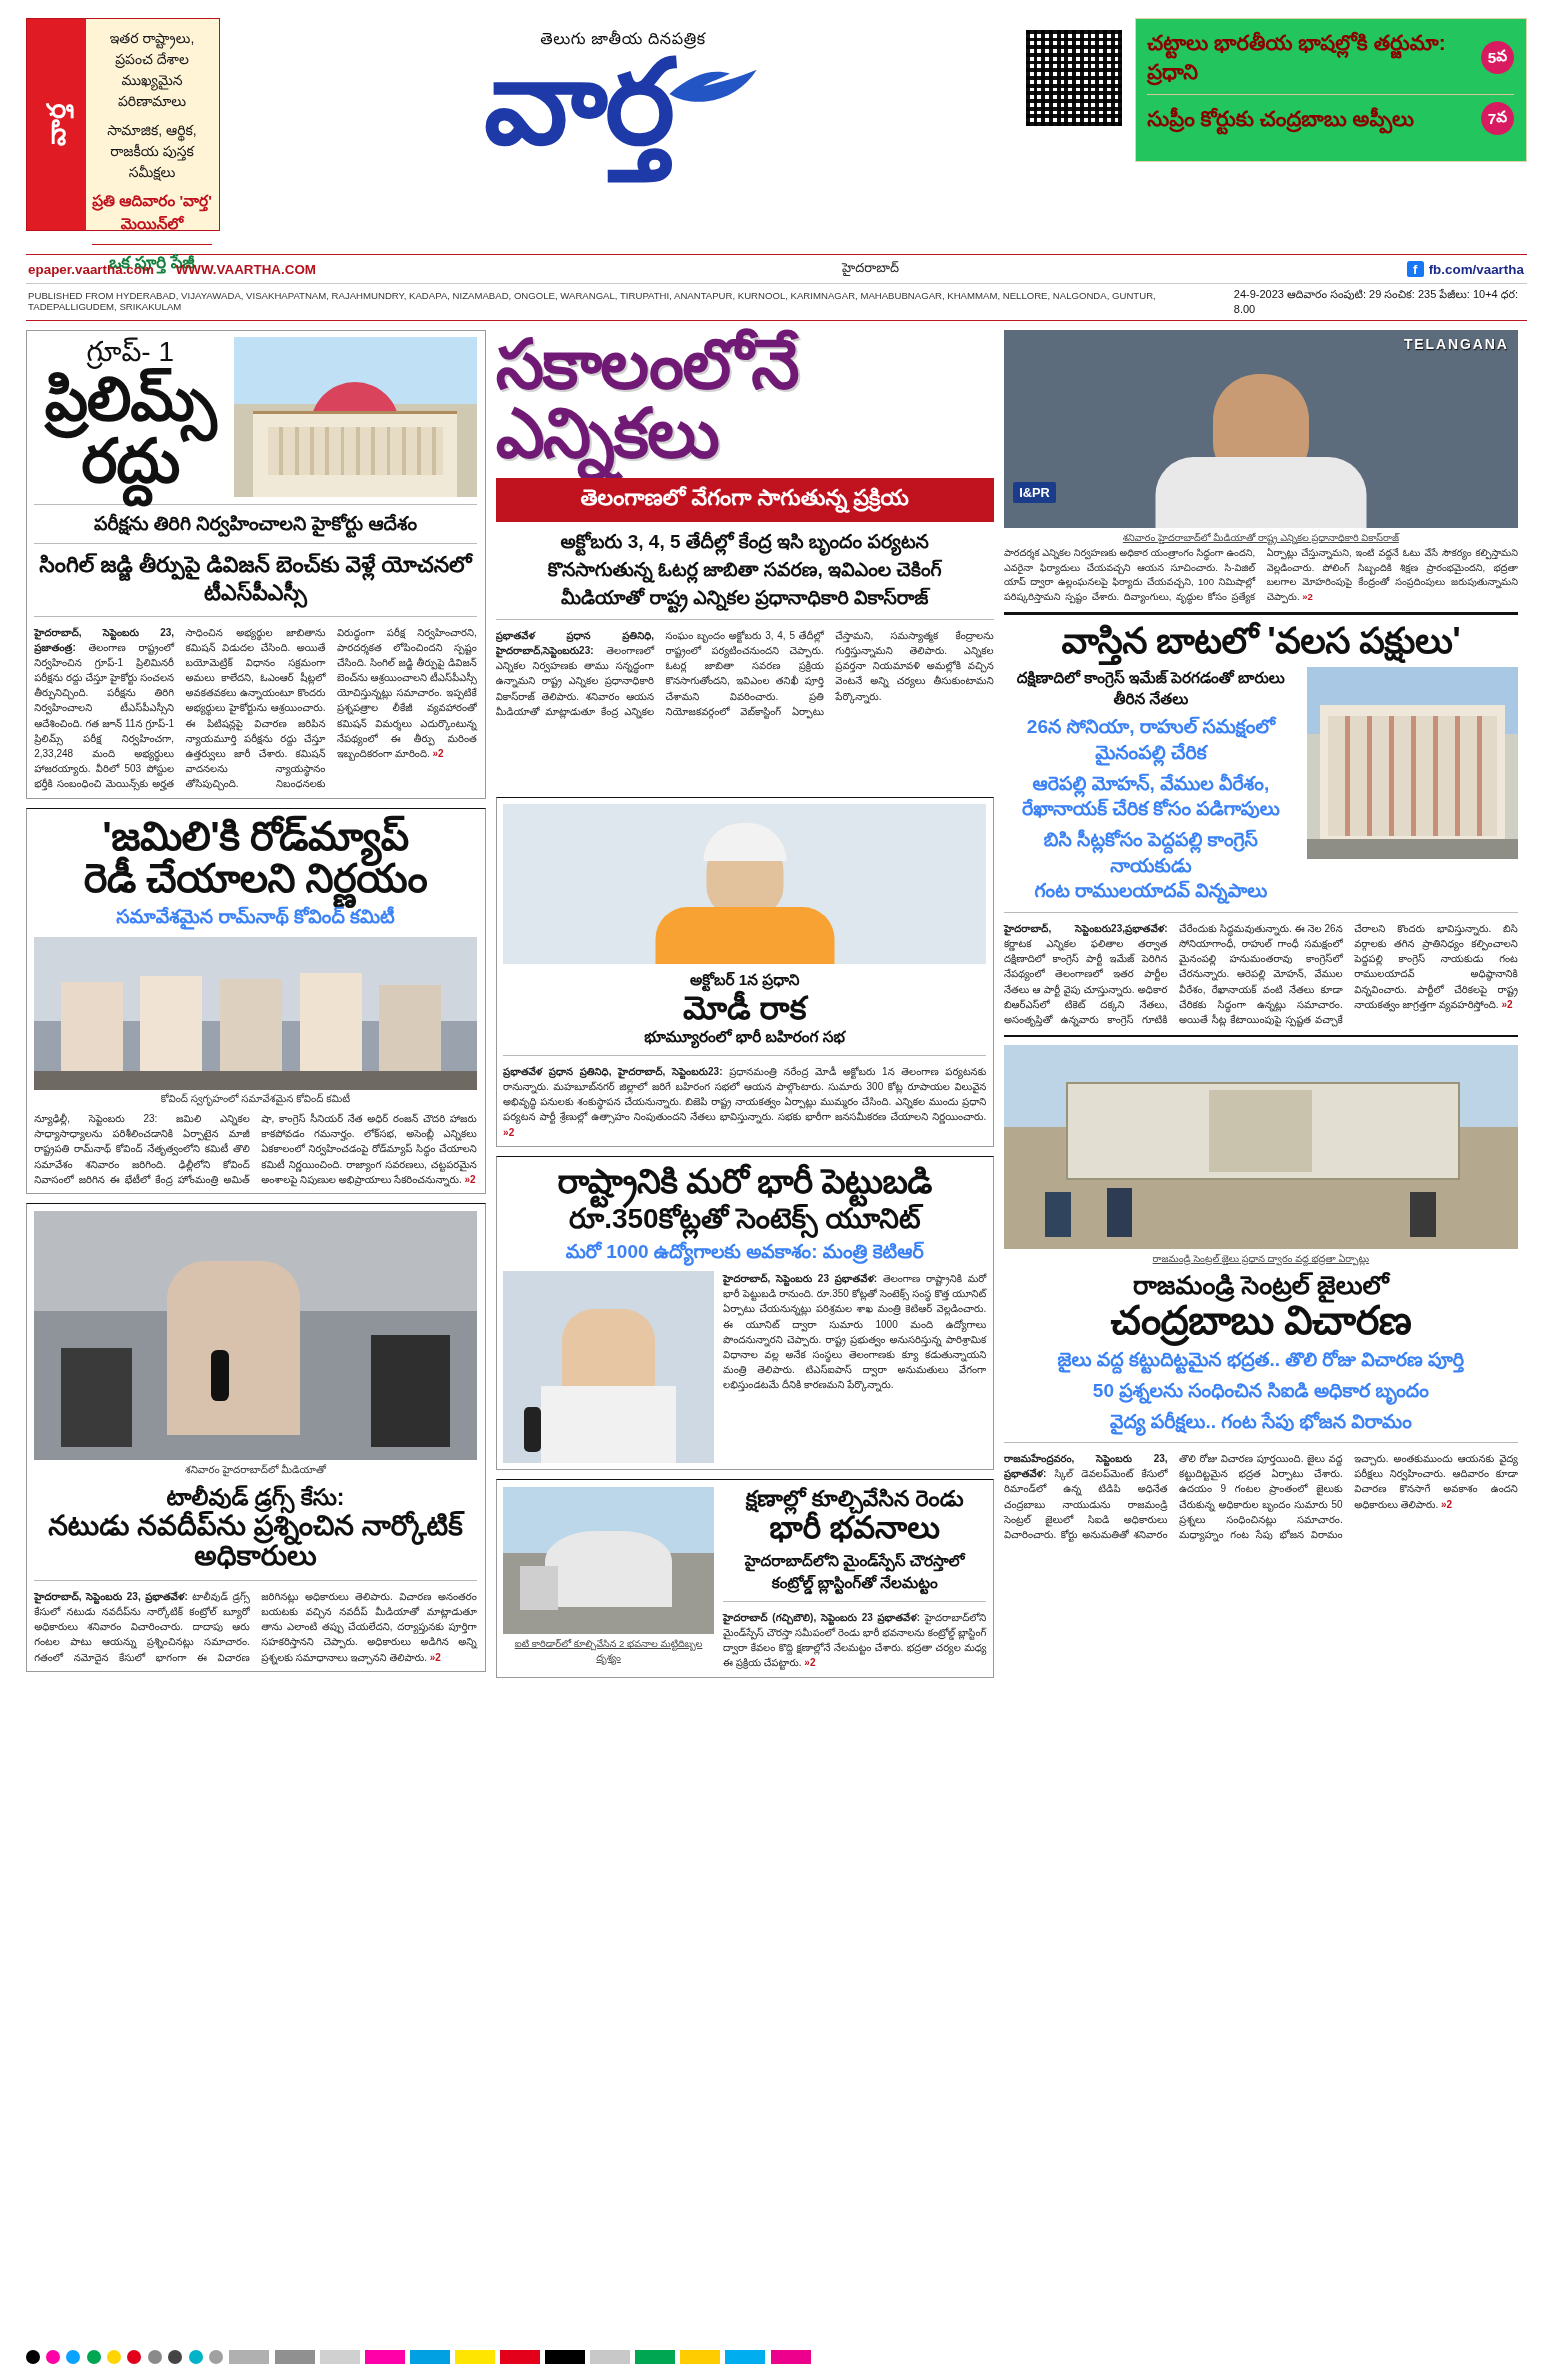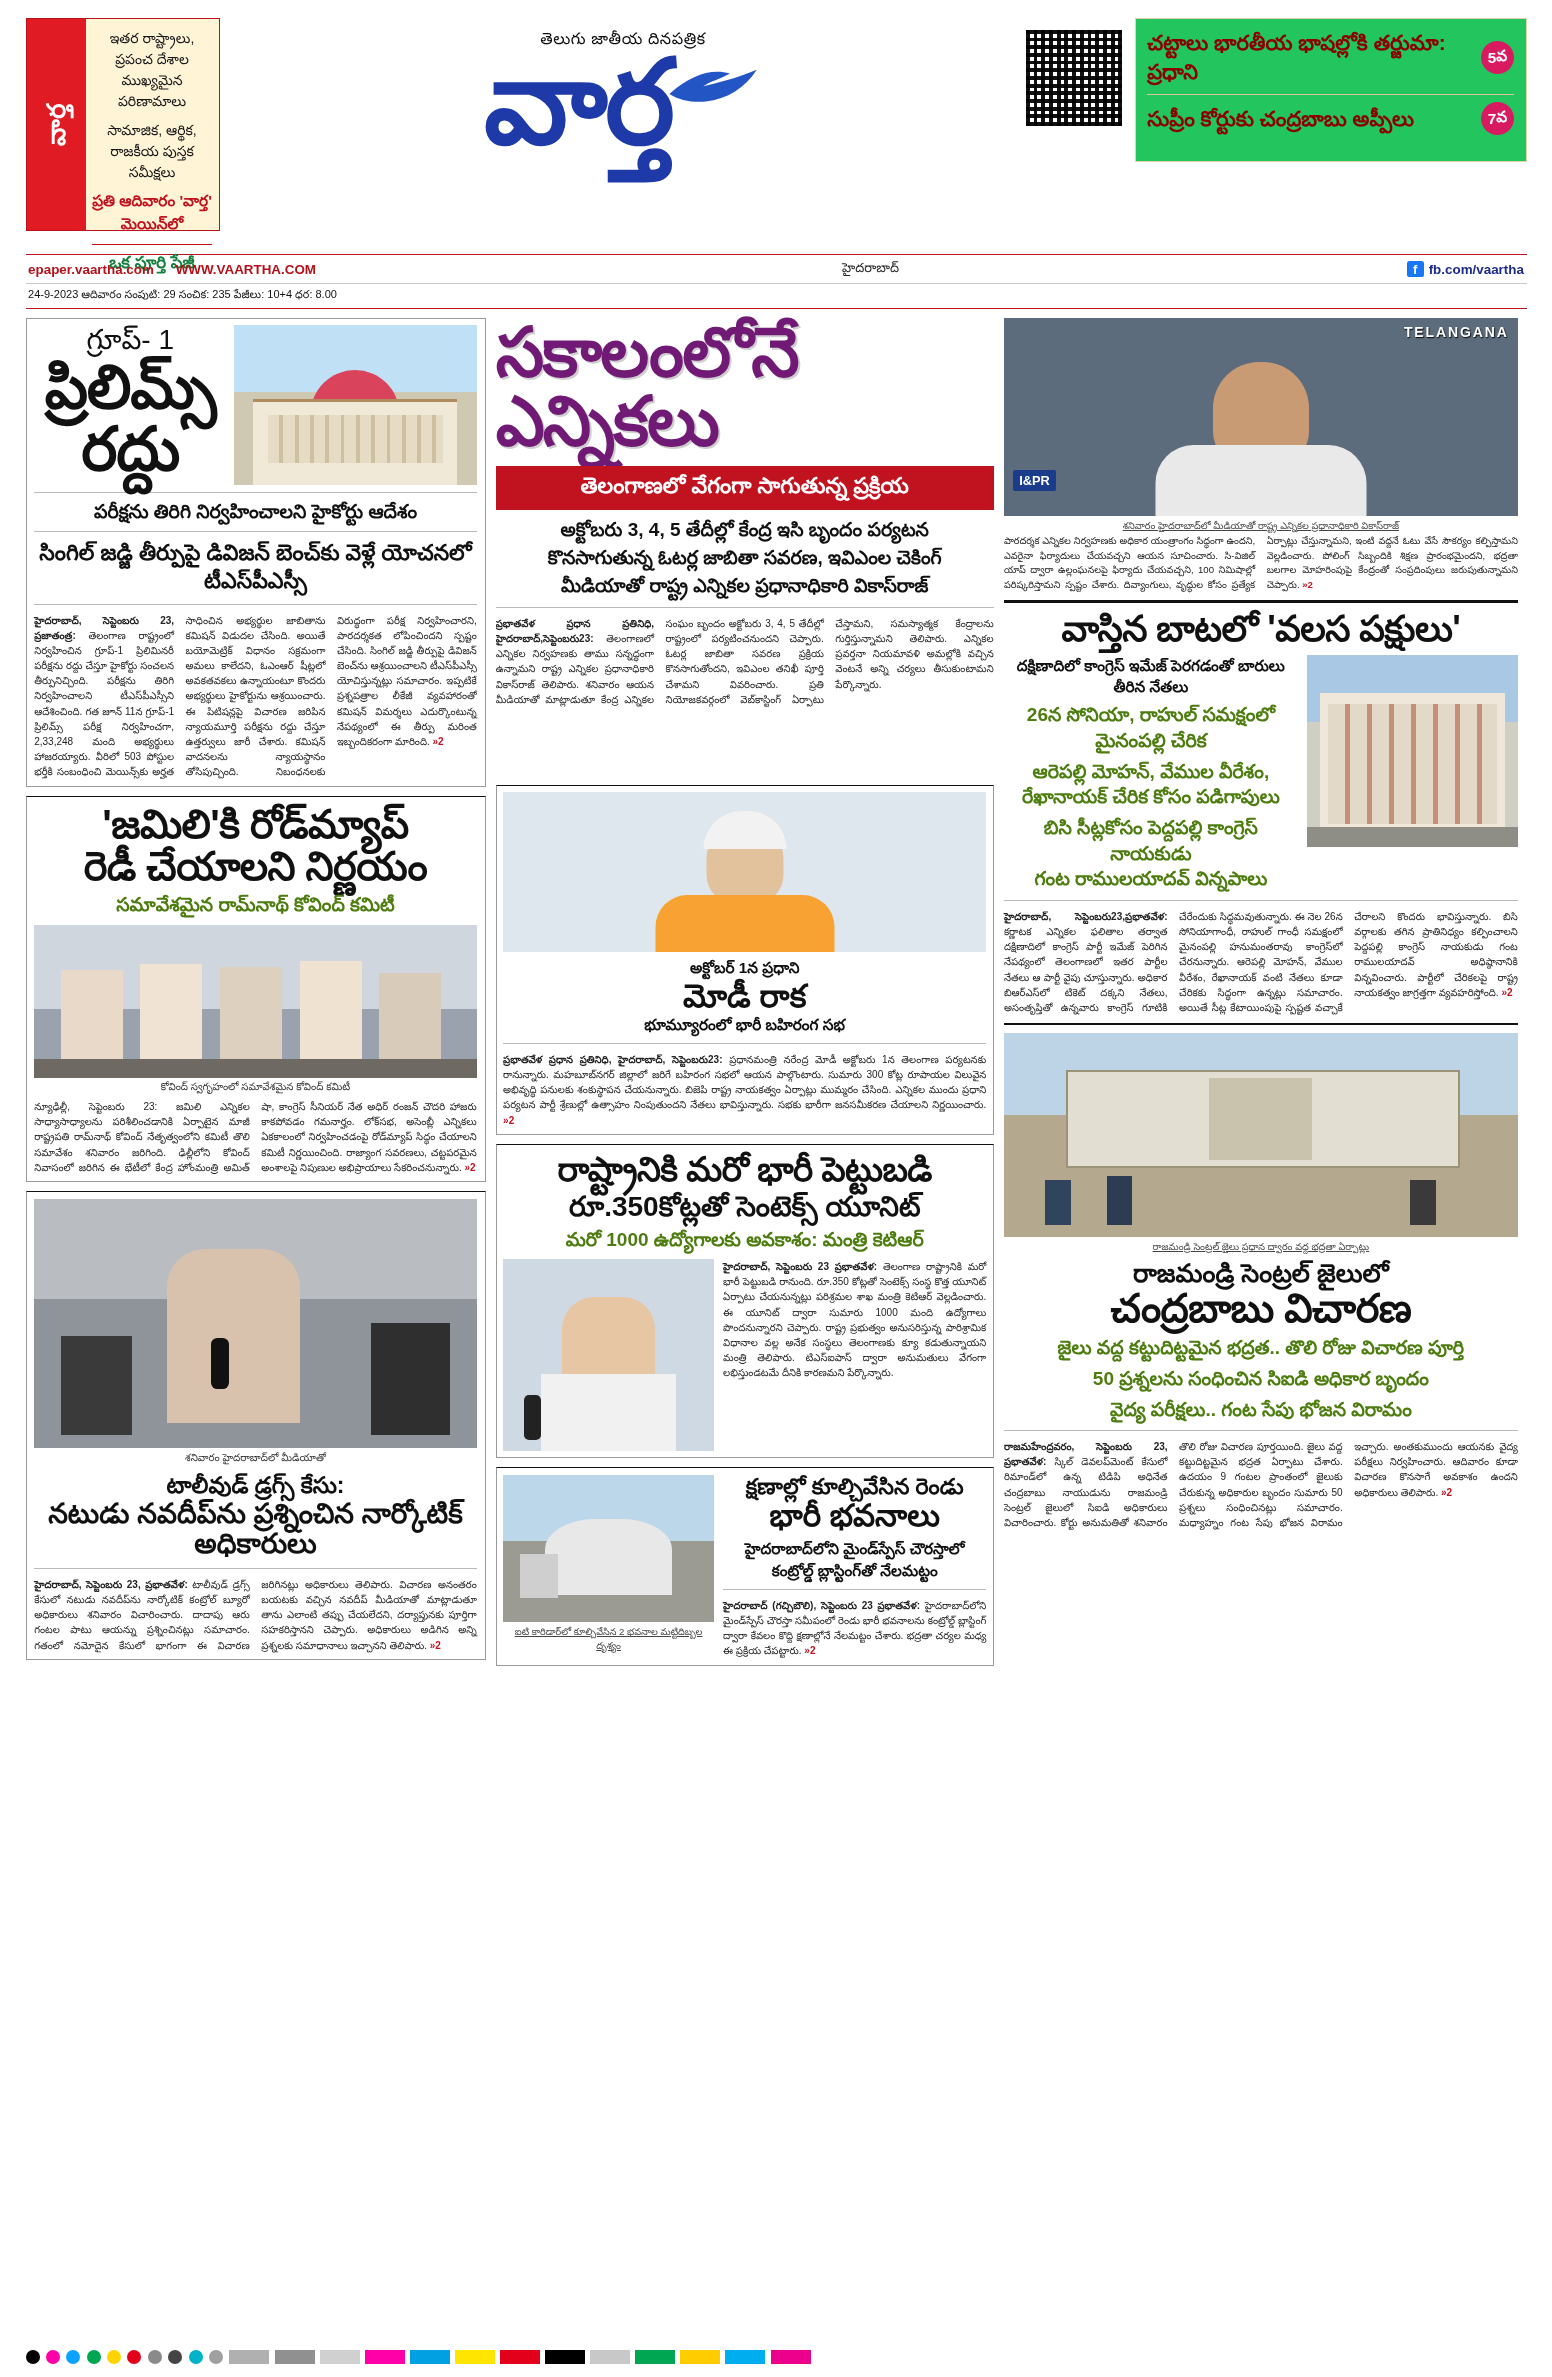--- a/index.html
+++ b/index.html
@@ -71,21 +71,21 @@
   
   .mainhead{font-size:69px;font-weight:bold;color:#701a75;text-align:left;line-height:1.0;letter-spacing:-1.9px;
             text-shadow:1.9px 1.9px 0 #cfcfcf;}
   .redbar{background:#c1121f;color:#fff;font-size:22px;font-weight:bold;text-align:center;padding:6.4px 3.8px;margin:6.4px 0;}
   .leadpoints{font-size:19px;font-weight:bold;color:#111;text-align:center;line-height:1.45;}
   .telbadge{position:absolute;top:6.4px;right:9px;color:#fff;font-size:14px;letter-spacing:1.9px;font-weight:bold;text-shadow:0.6px 0.6px 1.3px #000;}
   .ipr{position:absolute;left:9px;bottom:25.5px;background:#1a3c8b;color:#fff;font-size:12.8px;font-weight:bold;padding:2.6px 6.4px;border-radius:1.9px;}
 
   .h2a{font-size:40px;font-weight:bold;color:#111;text-align:center;line-height:1.05;letter-spacing:-0.6px;}
   .h3a{font-size:28px;font-weight:bold;color:#111;text-align:center;line-height:1.1;}
-  .h4a{font-size:19px;font-weight:bold;color:#4d7c0f;text-align:center;line-height:1.35;}
+  .h4a{font-size:19px;font-weight:bold;color:#3b82f6;text-align:center;line-height:1.35;}
   .h5a{font-size:15.3px;font-weight:bold;color:#111;text-align:center;line-height:1.4;}
 
   .box{border:1.3px solid #9a9a9a;padding:7.7px;}
   .boxtop{border-top:1.9px solid #111;}
 
   
   .colorbar{position:absolute;left:25.5px;bottom:11.5px;width:1501px;height:16.6px;display:flex;align-items:center;}
   .dot{width:14px;height:14px;border-radius:50%;margin-right:6.4px;}
   .blk{width:40px;height:14px;margin-right:5.1px;}
 
@@ -147,20 +147,21 @@
       <a href="#">WWW.VAARTHA.COM</a>
     </div>
     <div class="c">హైదరాబాద్</div>
     <div class="r">
       <span class="fbicon">f</span>
       <span>fb.com/vaartha</span>
     </div>
   </div>
 
   <div class="pubbar">
+    <div>PUBLISHED FROM HYDERABAD, VIJAYAWADA, VISAKHAPATNAM, RAJAHMUNDRY, KADAPA, NIZAMABAD, ONGOLE, WARANGAL, TIRUPATHI, ANANTAPUR, KURNOOL, KARIMNAGAR, MAHABUBNAGAR, KHAMMAM, NELLORE, NALGONDA, GUNTUR, TADEPALLIGUDEM, SRIKAKULAM</div>
     <div class="right">24-9-2023  ఆదివారం  సంపుటి: 29  సంచిక: 235  పేజీలు: 10+4  ధర: 8.00</div>
   </div>
 
   <div class="grid">
 
     <div class="colA">
 
       <div class="box" style="padding:6.4px 7.7px;">
         <div style="display:flex;gap:7.7px;align-items:flex-start;">
           <div style="width:192px;">

